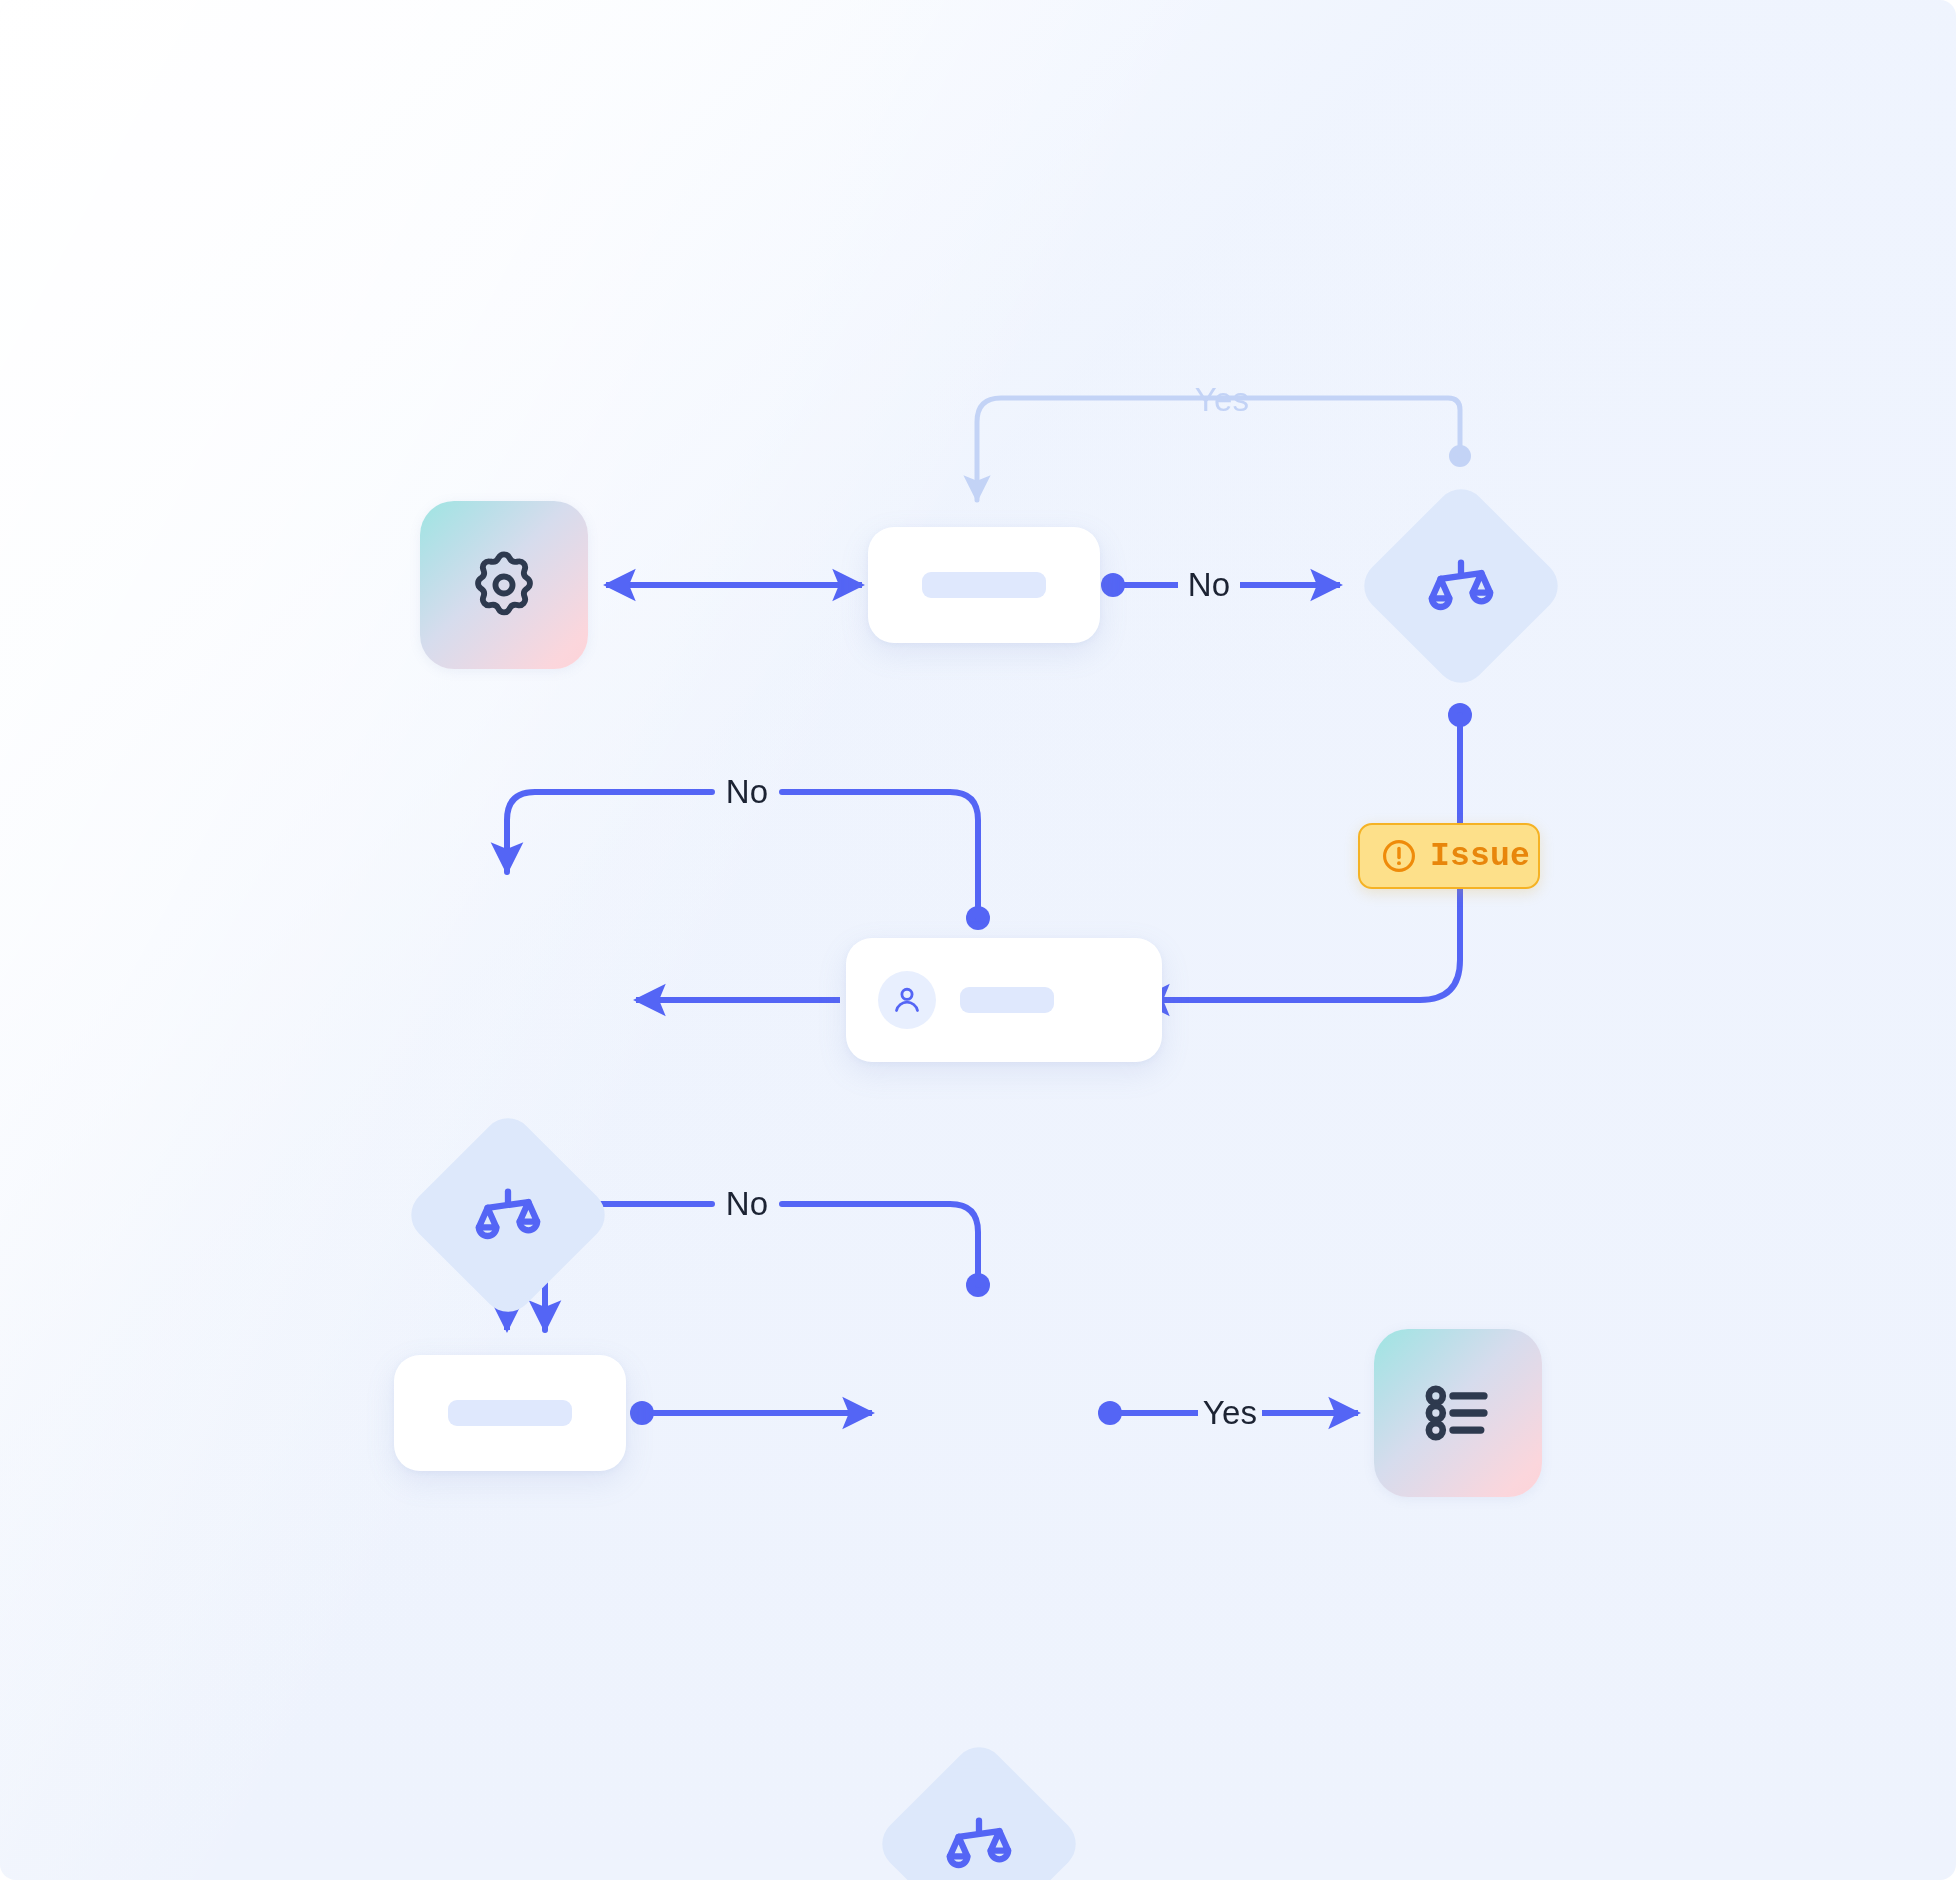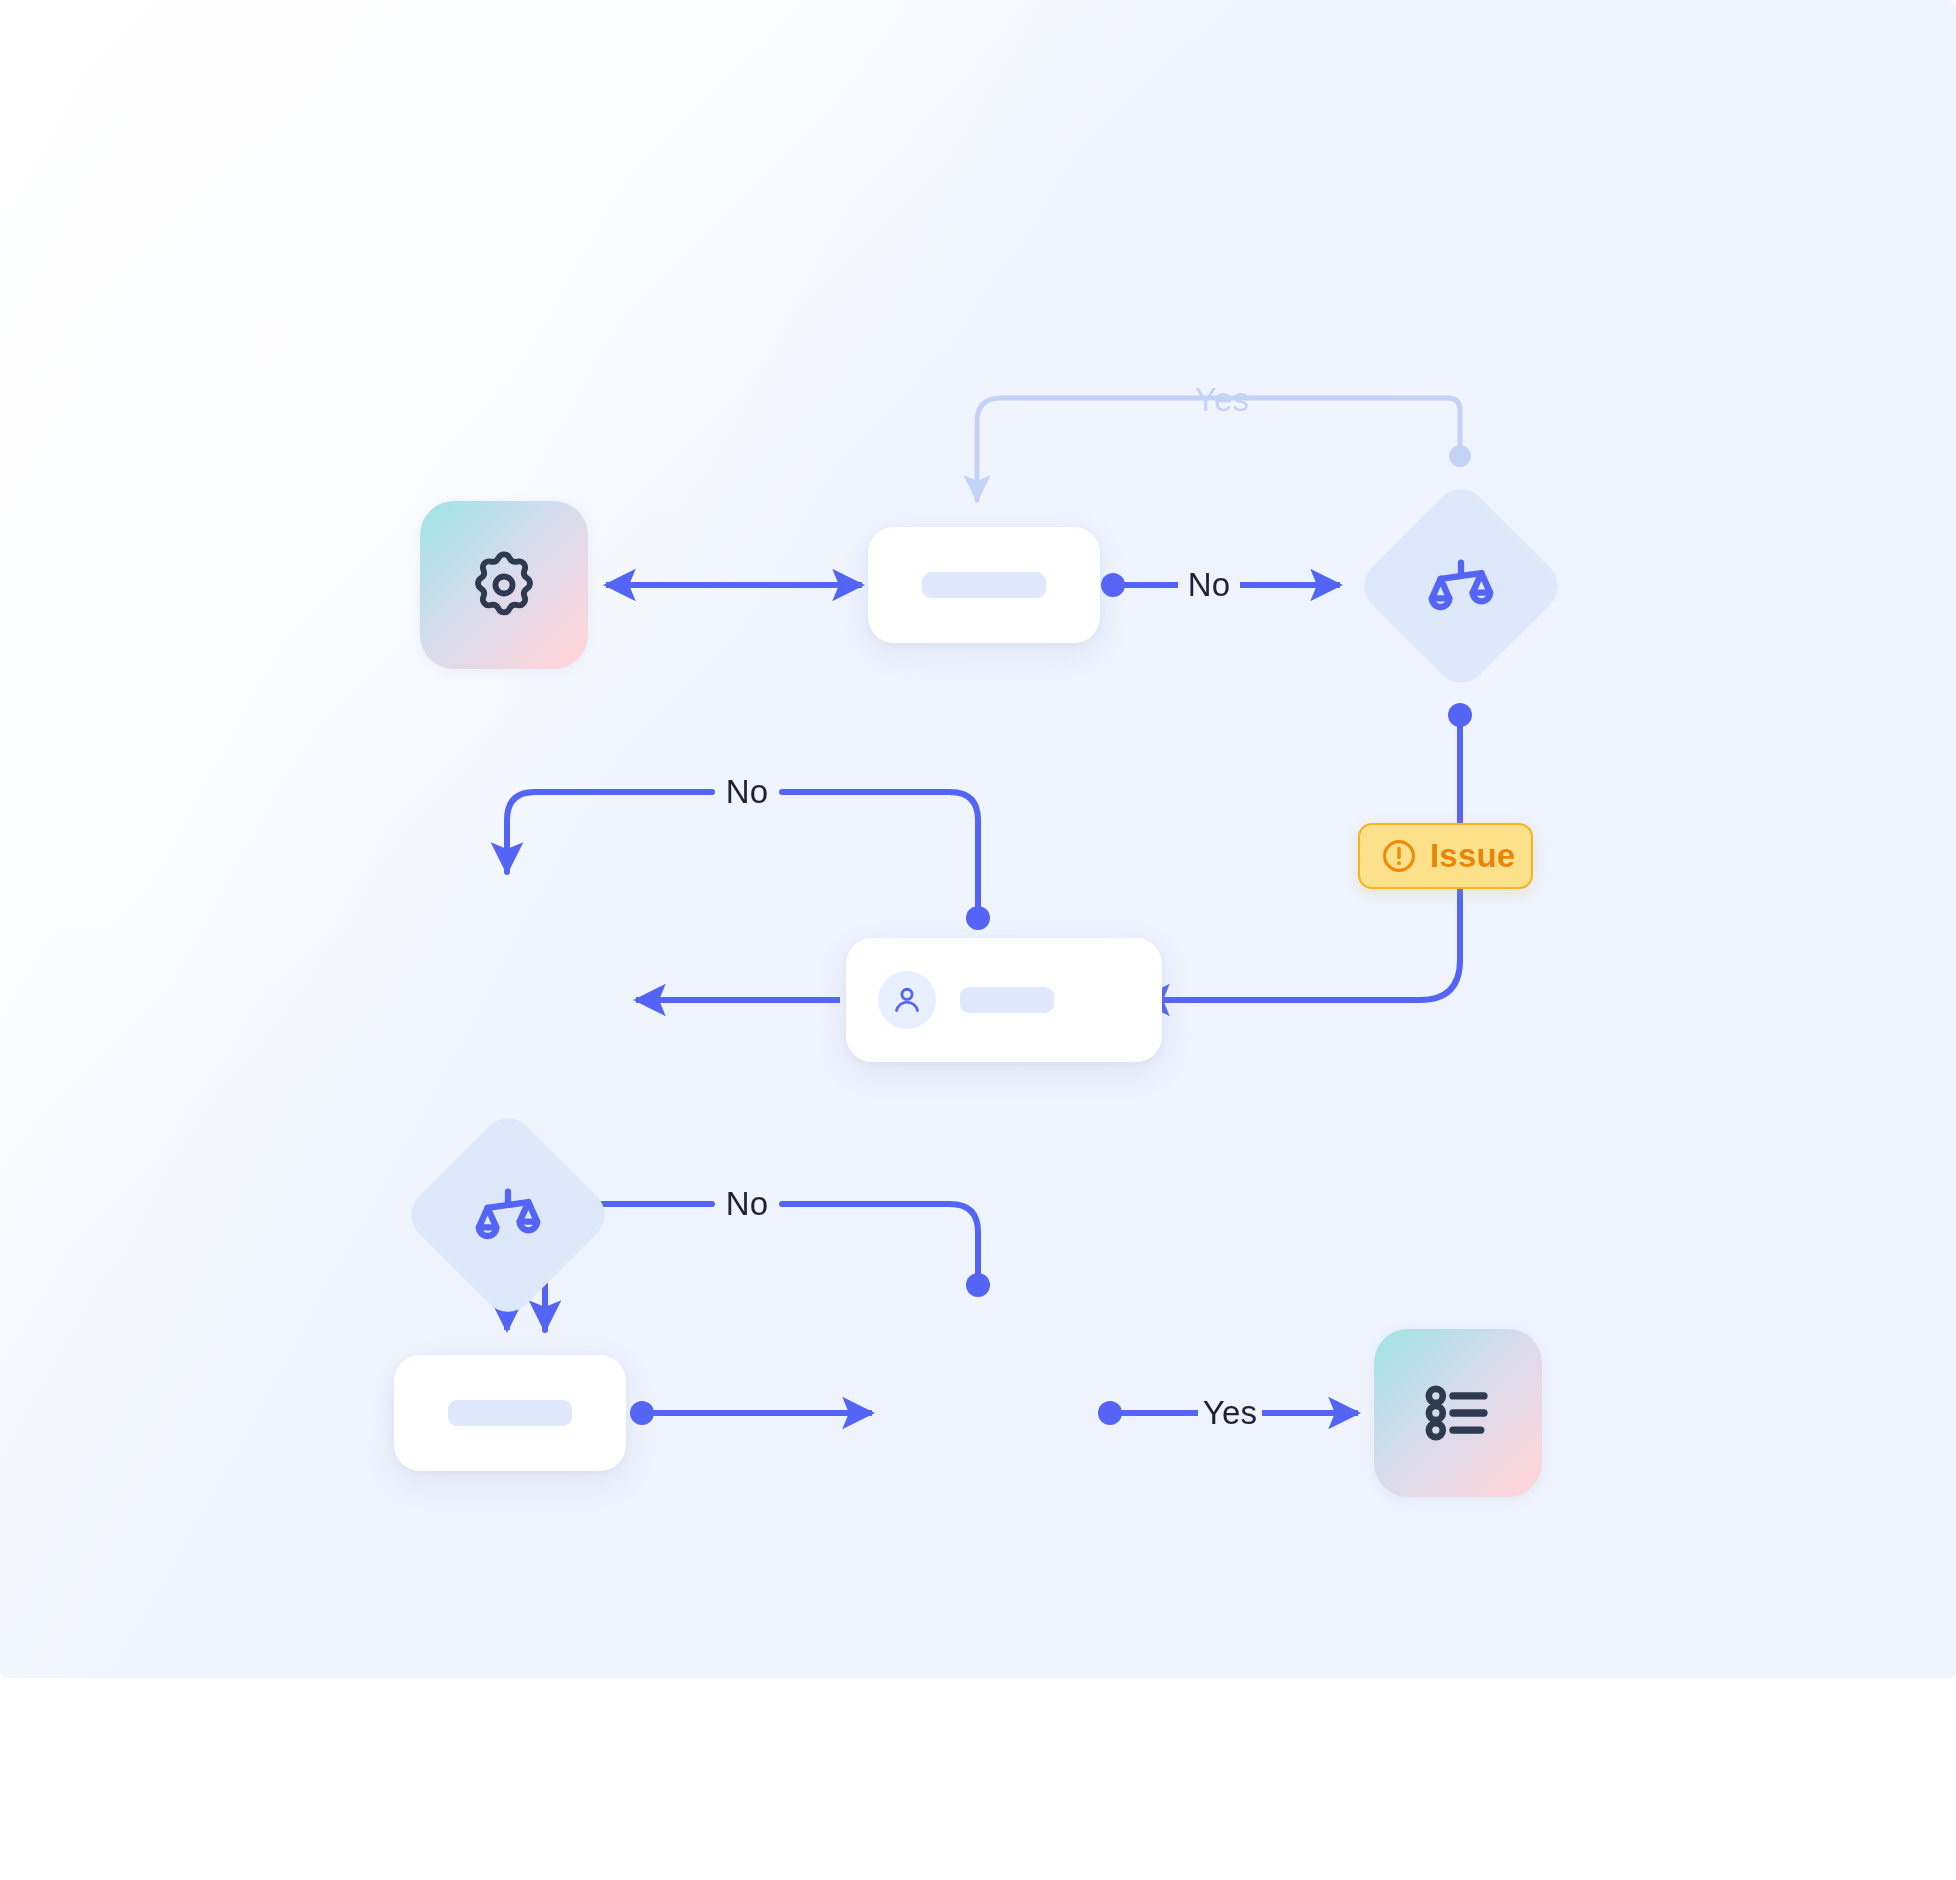--- a/index.html
+++ b/index.html
@@ -4,22 +4,22 @@
 <style>
   html, body {
     margin: 0;
     padding: 0;
     background: #ffffff;
     font-family: "Liberation Sans", sans-serif;
   }
   #canvas {
     position: relative;
     width: 1956px;
-    height: 1678px;
-    border-radius: 8px;
+    height: 1880px;
+    border-radius: 16px;
     overflow: hidden;
     background:
       linear-gradient(135deg,
         rgba(255,255,255,0.95) 0%,
         rgba(250,252,255,0.85) 18%,
         rgba(240,245,255,0.35) 38%,
         rgba(238,244,255,0.0) 55%),
       linear-gradient(180deg, #eff4fe 0%, #eef3fd 100%);
   }
   #canvas::before {
@@ -110,29 +110,30 @@
     position: absolute;
     left: 50%; top: 50%;
     transform: translate(-50%, -50%);
   }
 
   
   .badge {
     display: inline-flex;
     align-items: center;
     gap: 12px;
-    padding: 12px 16px 12px 20px;
+    padding: 12px 8px 12px 20px;
     background: #fde08a;
     border: 2px solid #f5b224;
     border-radius: 14px;
     color: #e8860b;
     font-size: 33px;
     font-weight: 600;
     letter-spacing: 0.2px;
     box-shadow: 0 4px 14px rgba(220,170,40,0.22);
+    font-family: Liberation Mono, monospace;
   }
 
   
   .edge-label {
     position: absolute;
     font-size: 33px;
     font-weight: 500;
     color: #1c2333;
     transform: translate(-50%, -50%);
     white-space: nowrap;

